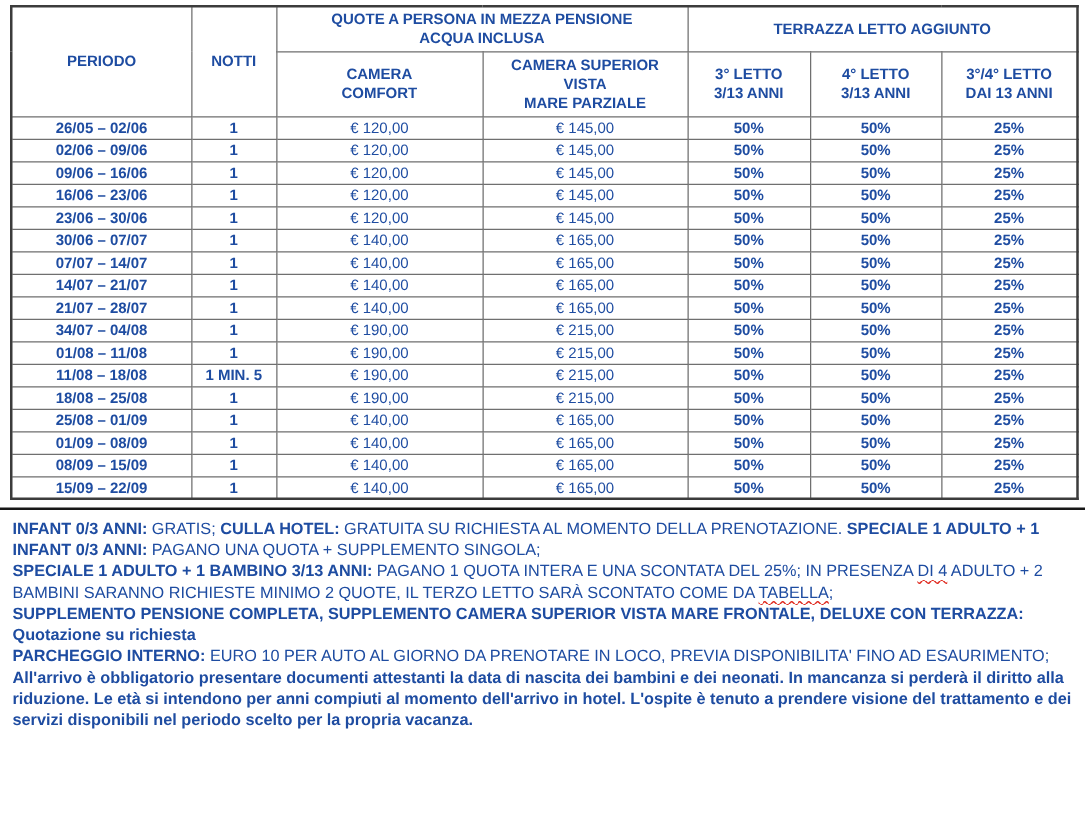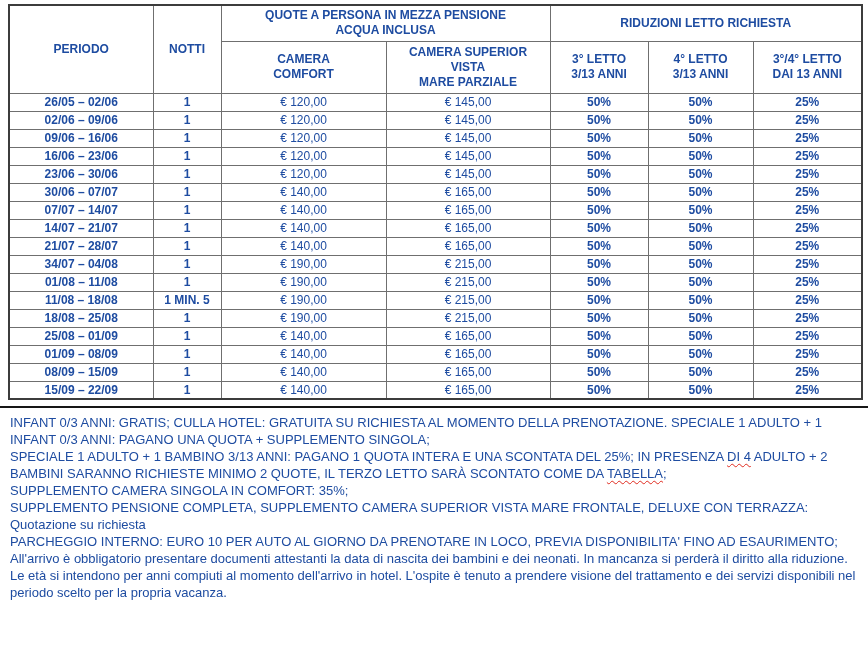--- a/index.html
+++ b/index.html
@@ -38,21 +38,21 @@
   .divider{
     width:868px;height:2px;background:#171717;margin-top:6px;
   }
   
   .notes{
     padding:6px 10px 0 10px;
     font-size:13px;
     line-height:17px;
   }
   .notes p{margin:0;}
-  .b{font-weight:normal;}
+  .b{font-weight:bold;}
   .sq{
     text-decoration-line:underline;
     text-decoration-style:wavy;
     text-decoration-color:#e02b20;
     text-decoration-thickness:1px;
     text-underline-offset:2px;
   }
 </style>
 </head>
 <body>
@@ -66,21 +66,21 @@
     <col style="width:98px">
     <col style="width:105px">
     <col style="width:109px">
   </colgroup>
   <thead>
     <tr class="h1">
       <th rowspan="2">PERIODO</th>
       <th rowspan="2">NOTTI</th>
       <th colspan="2" class="pre">QUOTE A PERSONA IN MEZZA PENSIONE
 ACQUA INCLUSA</th>
-      <th colspan="3">RIDUZIONI LETTO RICHIESTA</th>
+      <th colspan="3">TERRAZZA LETTO AGGIUNTO</th>
     </tr>
     <tr class="h2">
       <th class="pre">CAMERA
 COMFORT</th>
       <th class="pre">CAMERA SUPERIOR
 VISTA
 MARE PARZIALE</th>
       <th class="pre">3° LETTO
 3/13 ANNI</th>
       <th class="pre">4° LETTO
@@ -244,17 +244,16 @@
     <td class="bold">25%</td>
   </tr>
     </tbody>
 </table>
 
 <div class="divider"></div>
 
 <div class="notes">
     <p><span class="b">INFANT 0/3 ANNI:</span><span> GRATIS; </span><span class="b">CULLA HOTEL:</span><span> GRATUITA SU RICHIESTA AL MOMENTO DELLA PRENOTAZIONE. </span><span class="b">SPECIALE 1 ADULTO + 1 INFANT 0/3 ANNI:</span><span> PAGANO UNA QUOTA + SUPPLEMENTO SINGOLA;</span></p>
     <p><span class="b">SPECIALE 1 ADULTO + 1 BAMBINO 3/13 ANNI:</span><span> PAGANO 1 QUOTA INTERA E UNA SCONTATA DEL 25%; IN PRESENZA </span><span class="sq">DI 4</span><span> ADULTO + 2 BAMBINI SARANNO RICHIESTE MINIMO 2 QUOTE, IL TERZO LETTO SARÀ  SCONTATO COME DA </span><span class="sq">TABELLA</span><span>;</span></p>
-    <p><span class="b">SUPPLEMENTO CAMERA SINGOLA IN COMFORT</span><span>: 35%;</span></p>
     <p><span class="b">SUPPLEMENTO PENSIONE COMPLETA,  SUPPLEMENTO CAMERA SUPERIOR VISTA MARE FRONTALE, DELUXE CON TERRAZZA: Quotazione su richiesta</span></p>
     <p><span class="b">PARCHEGGIO INTERNO:</span><span> EURO 10 PER AUTO AL GIORNO DA PRENOTARE IN LOCO, PREVIA DISPONIBILITA' FINO AD ESAURIMENTO;</span></p>
     <p><span class="b">All'arrivo è obbligatorio presentare documenti attestanti la data di nascita dei bambini e dei neonati. In mancanza si perderà il diritto alla riduzione. Le età si intendono per anni compiuti al momento dell'arrivo in hotel. L'ospite è tenuto a prendere visione del trattamento e dei servizi disponibili nel periodo scelto per la propria vacanza.</span></p>
   </div>
 
 </body></html>

